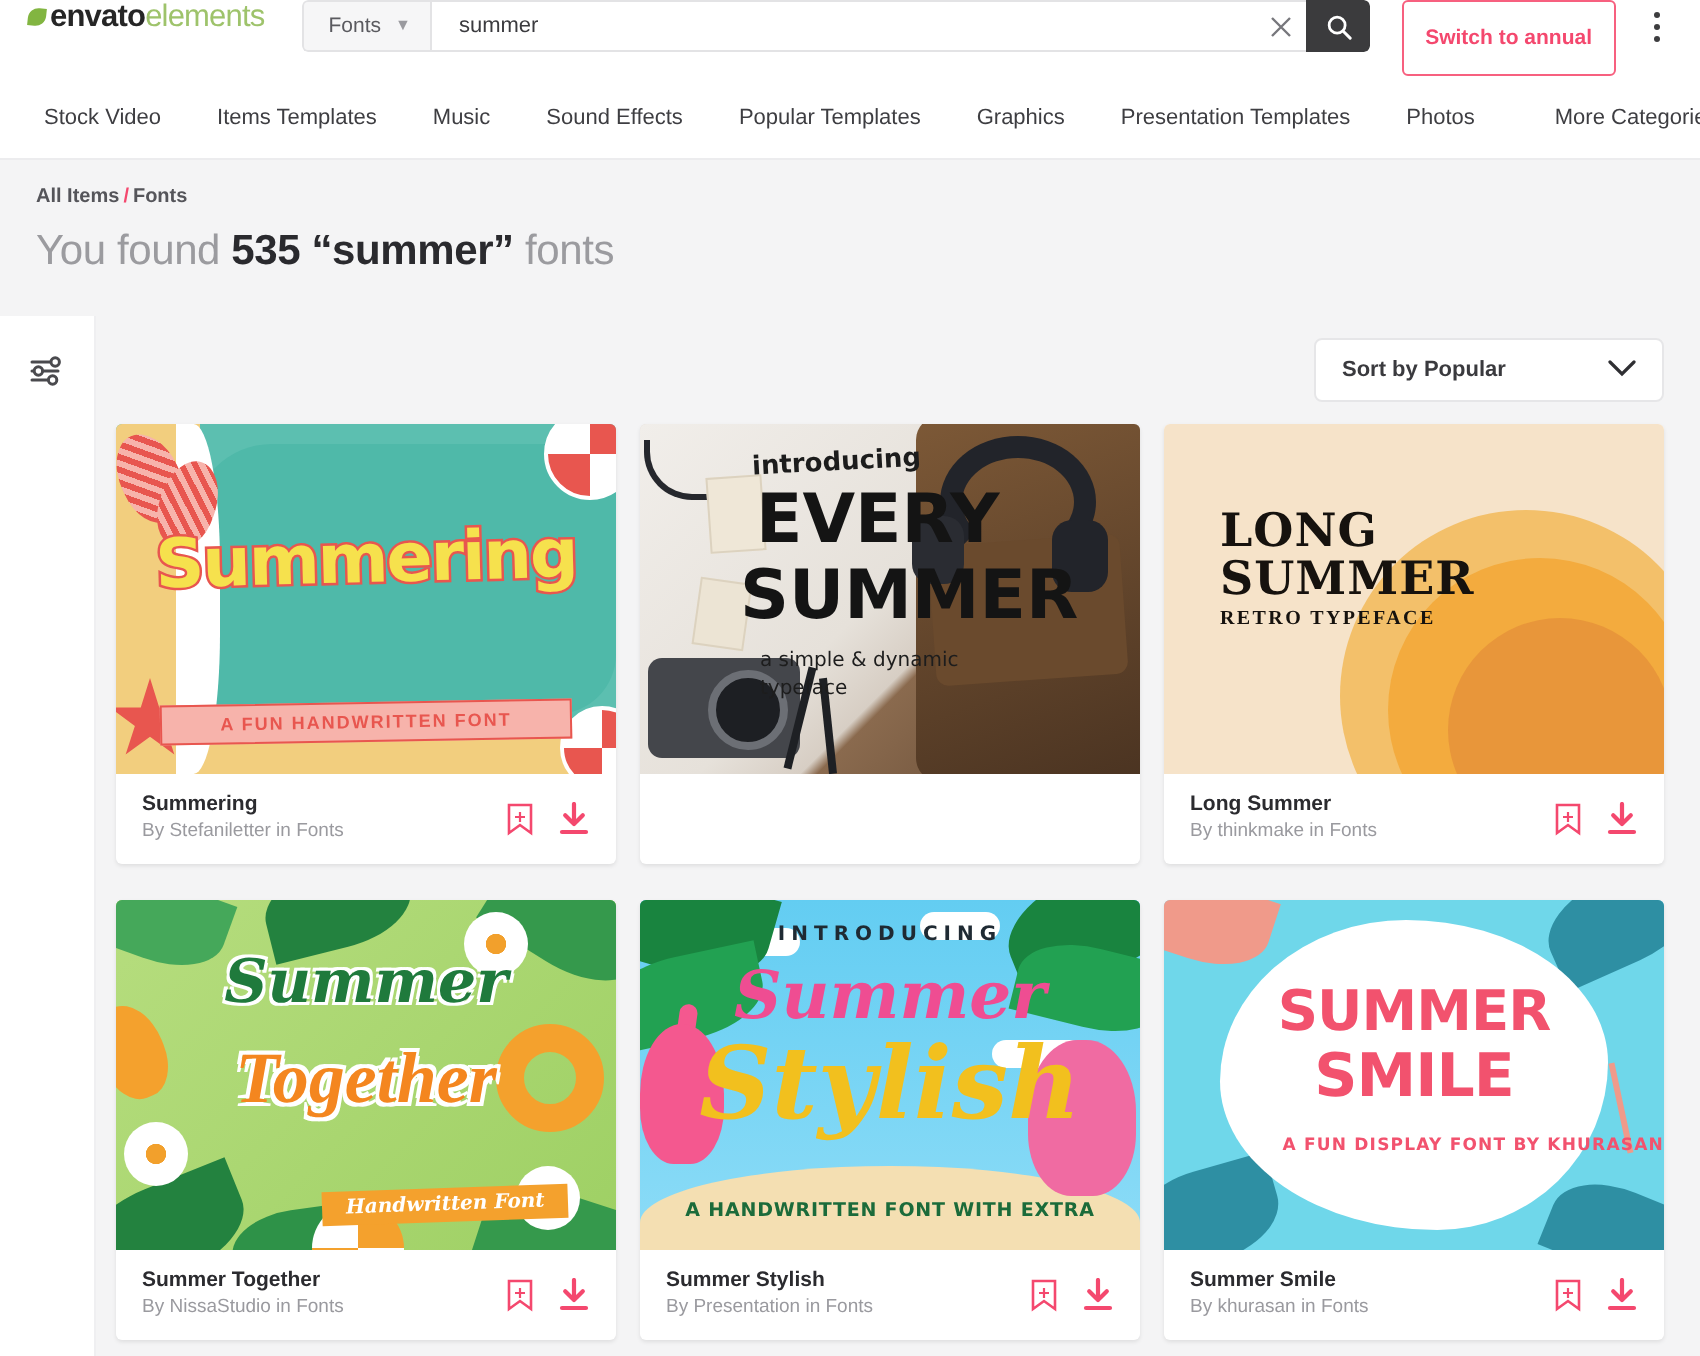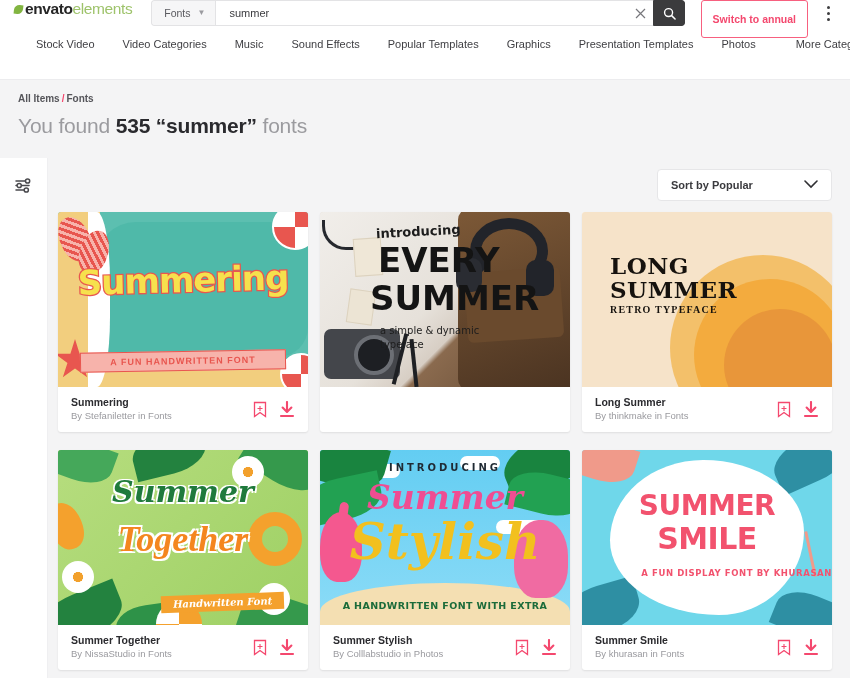--- a/index.html
+++ b/index.html
@@ -87,22 +87,22 @@
   .kebab{
     width:20px;height:26px;margin-left:10px;
     display:flex;flex-direction:column;align-items:center;justify-content:center;gap:3px;
     cursor:pointer;
   }
   .kebab i{ width:3px;height:3px;border-radius:50%;background:#3d3d3f; display:block;}
 
   
   .nav{
     height:42px;width:850px;
-    display:flex;align-items:flex-start;
-    padding:0 36px;
+    display:flex;align-items:center;
+    padding:0 22px;
     background:#fff;
     border-bottom:1px solid #ececee;
     gap:0;
   }
   .nav a{
     font-size:11px;color:#3e3e42;text-decoration:none;
     padding:0 14px;white-space:nowrap;cursor:pointer;
   }
   .nav a:first-child{ padding-left:0; }
   .nav .divider{ width:1px;height:18px;background:#e4e4e6;margin:0 6px;}
@@ -331,21 +331,21 @@
 
   <div class="kebab">
     <i></i>
       <i></i>
       <i></i>
   </div>
 </div>
 
 <div class="nav">
   <a>Stock Video</a>
-  <a>Video Categories</a>
+  <a>Items Templates</a>
   <a>Music</a>
   <a>Sound Effects</a>
   <a>Popular Templates</a>
   <a>Graphics</a>
   <a>Presentation Templates</a>
   <a>Photos</a>
   <span class="divider"></span>
   <a>More Categories</a>
 </div>
 
@@ -541,21 +541,21 @@
               <div class="flam2"></div>
           </div>
           <div class="intro">INTRODUCING</div>
           <div class="t1">Summer</div>
           <div class="t2">Stylish</div>
           <div class="t3">A HANDWRITTEN FONT WITH EXTRA</div>
         </div>
         <div class="cardfoot">
           <div class="meta">
             <div class="ttl">Summer Stylish</div>
-            <div class="by">By Colllabstudio in Photos</div>
+            <div class="by">By Presentation in Fonts</div>
           </div>
           <div class="acts">
             <span class="act">
               <svg width="14" height="17" viewBox="0 0 14 17">
                   <path d="M1.5 1.5 h11 v14 l-5.5 -4 l-5.5 4 z" fill="none" stroke="#f4486e" stroke-width="1.3"></path>
                   <path d="M7 5 v5 M4.5 7.5 h5" stroke="#f4486e" stroke-width="1.1"></path>
                 </svg>
             </span>
             <span class="act">
               <svg width="16" height="17" viewBox="0 0 16 17">

